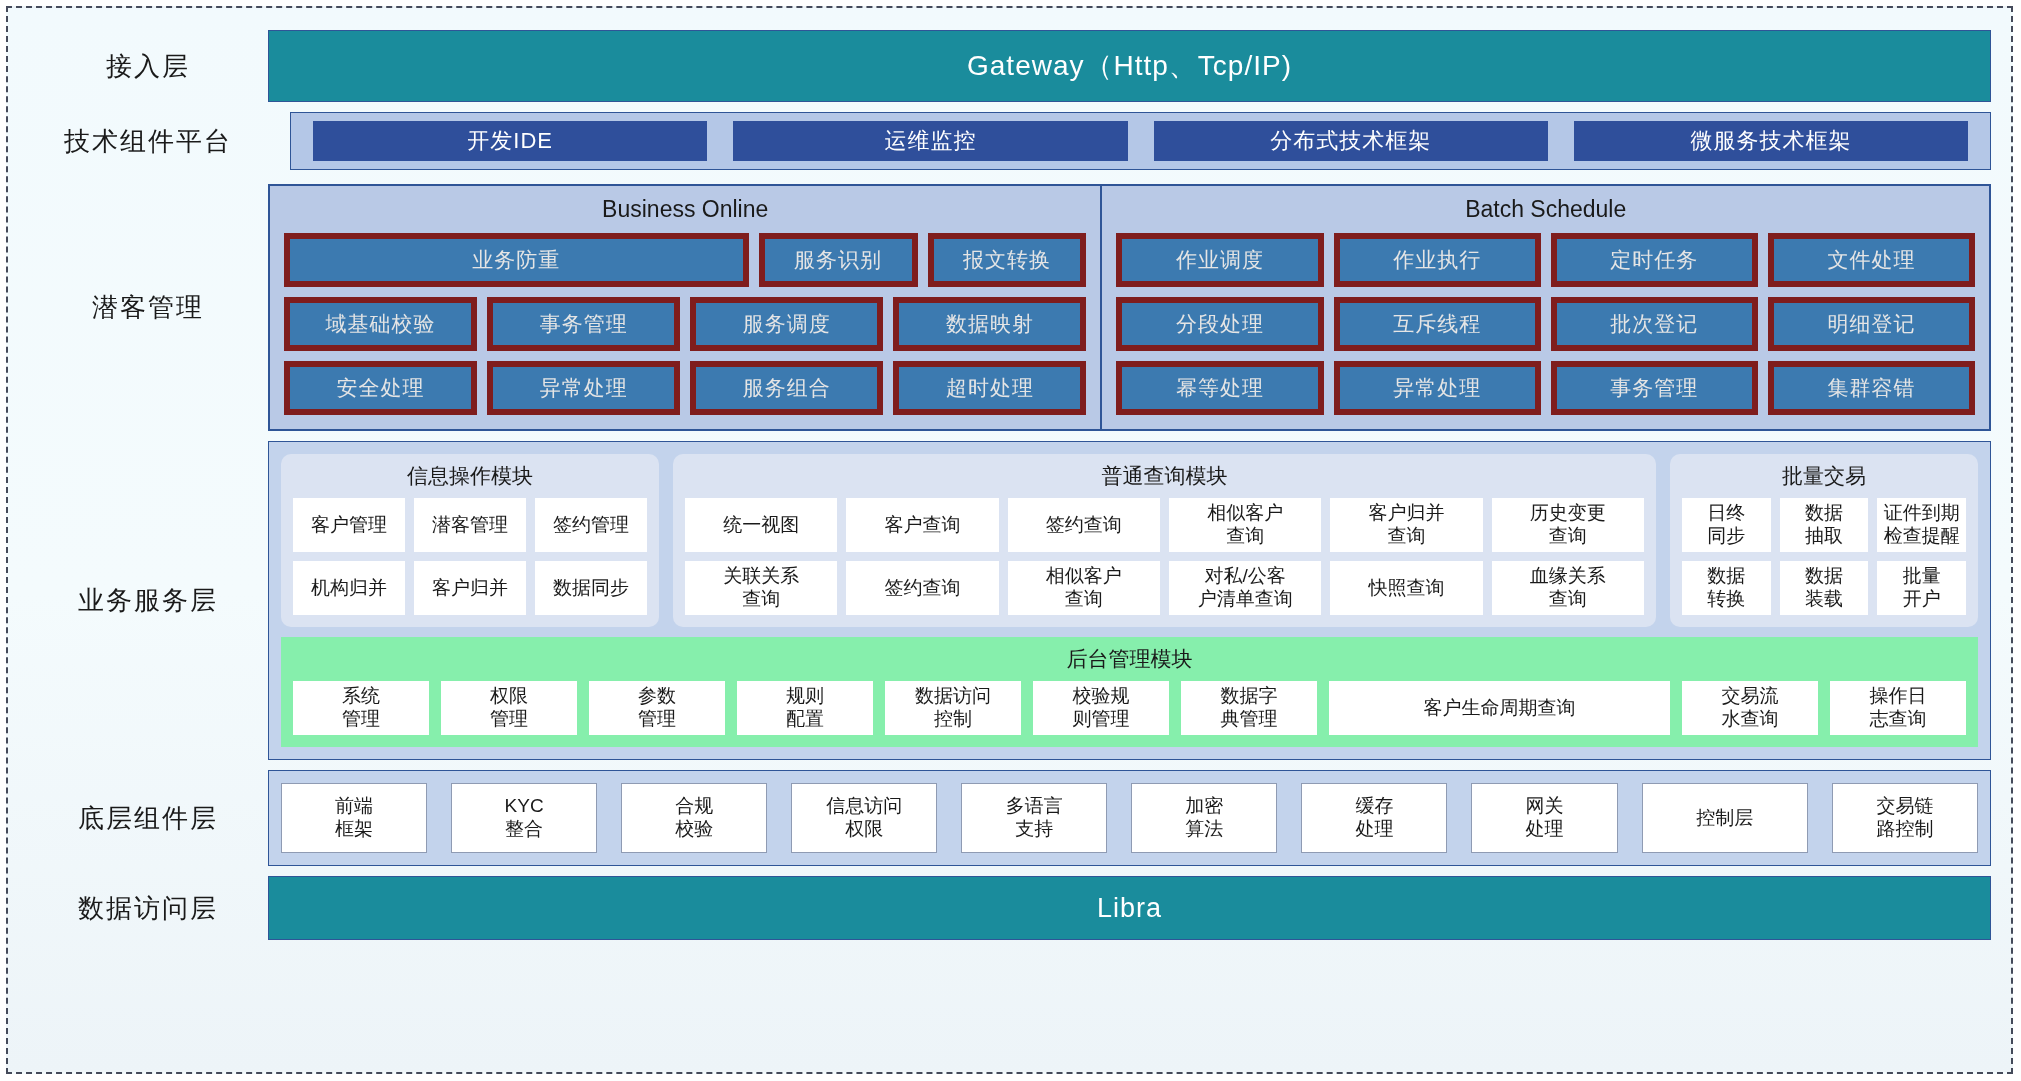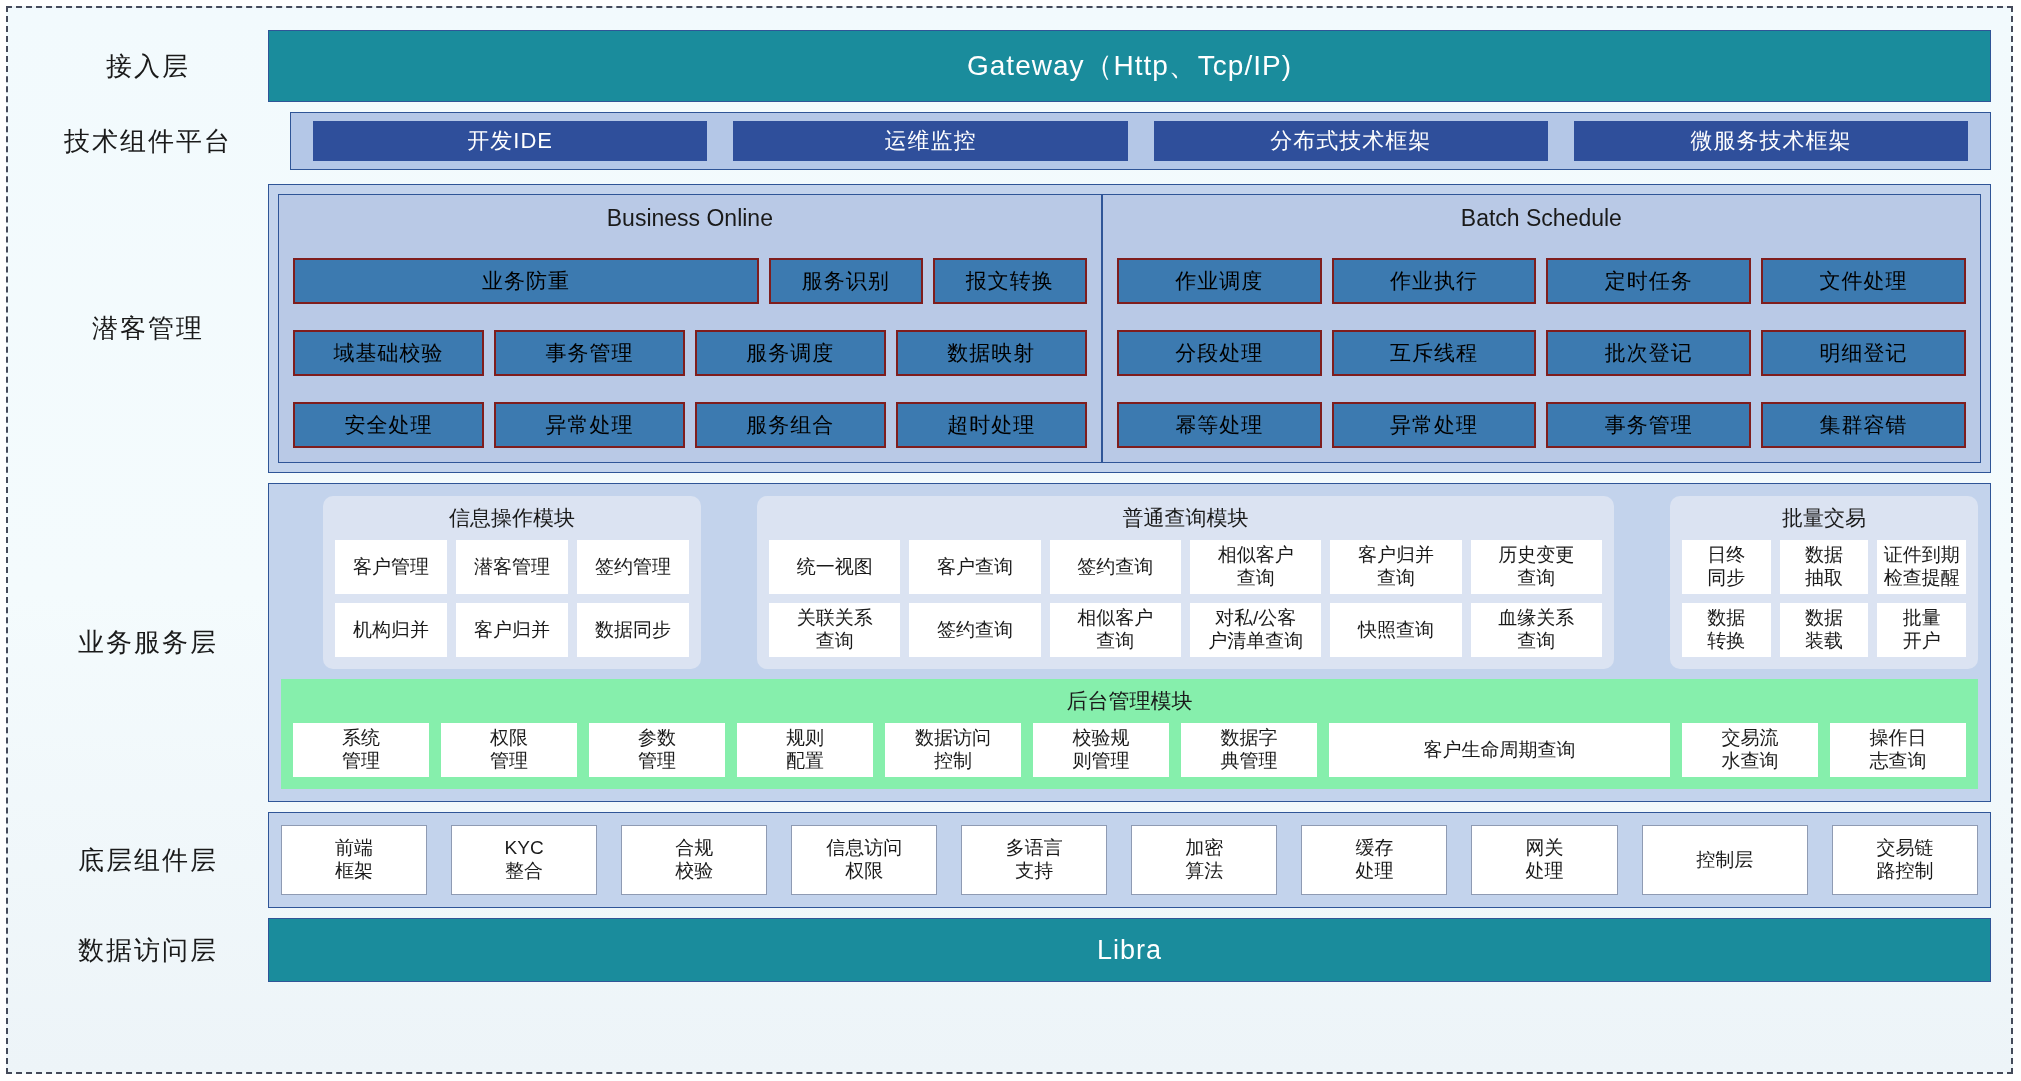--- a/index.html
+++ b/index.html
@@ -88,51 +88,50 @@
     justify-content: center;
     letter-spacing: 1px;
   }
 
   
   .app-panel {
     flex: 1;
     background: #c3d3ec;
     border: 1px solid #2f5597;
     display: flex;
-    padding: 9px;
+    padding: 0;
     box-sizing: border-box;
   }
   .group-box {
     background: #b9c9e6;
     border: 1px solid #2f5597;
     padding: 8px 14px 14px 14px;
     box-sizing: border-box;
     display: flex;
     flex-direction: column;
   }
   .group-title {
     text-align: center;
     font-size: 23px;
     color: #1a1a1a;
     margin: 2px 0 10px 0;
   }
   .grid-rows { display: flex; flex-direction: column; gap: 10px; }
   .grid-row { display: flex; gap: 10px; }
   .blue-chip {
     background: #3c7ab0;
-    border: 2px solid #7f1d1d;
-    color: #000000;
+    border: 6px solid #7f1d1d;
+    color: #e5e5e5;
     font-size: 21px;
     height: 42px;
     display: flex;
     align-items: center;
     justify-content: center;
     flex: 1;
     letter-spacing: 1px;
-    margin-top: 16px;
   }
   .blue-chip.span3 { flex: 3.08; }
 
   
   .svc-panel {
     flex: 1;
     background: #c3d3ec;
     border: 1px solid #2f5597;
     display: flex;
     flex-direction: column;
@@ -141,21 +140,20 @@
     box-sizing: border-box;
   }
   .svc-top { display: flex; gap: 14px; }
   .mod-box {
     background: #dbe3f2;
     border-radius: 10px;
     padding: 6px 12px 12px 12px;
     box-sizing: border-box;
     display: flex;
     flex-direction: column;
-    margin-left: 42px;
   }
   .mod-title {
     text-align: center;
     font-size: 21px;
     color: #1a1a1a;
     margin: 2px 0 8px 0;
   }
   .white-chip {
     background: #ffffff;
     color: #1a1a1a;

